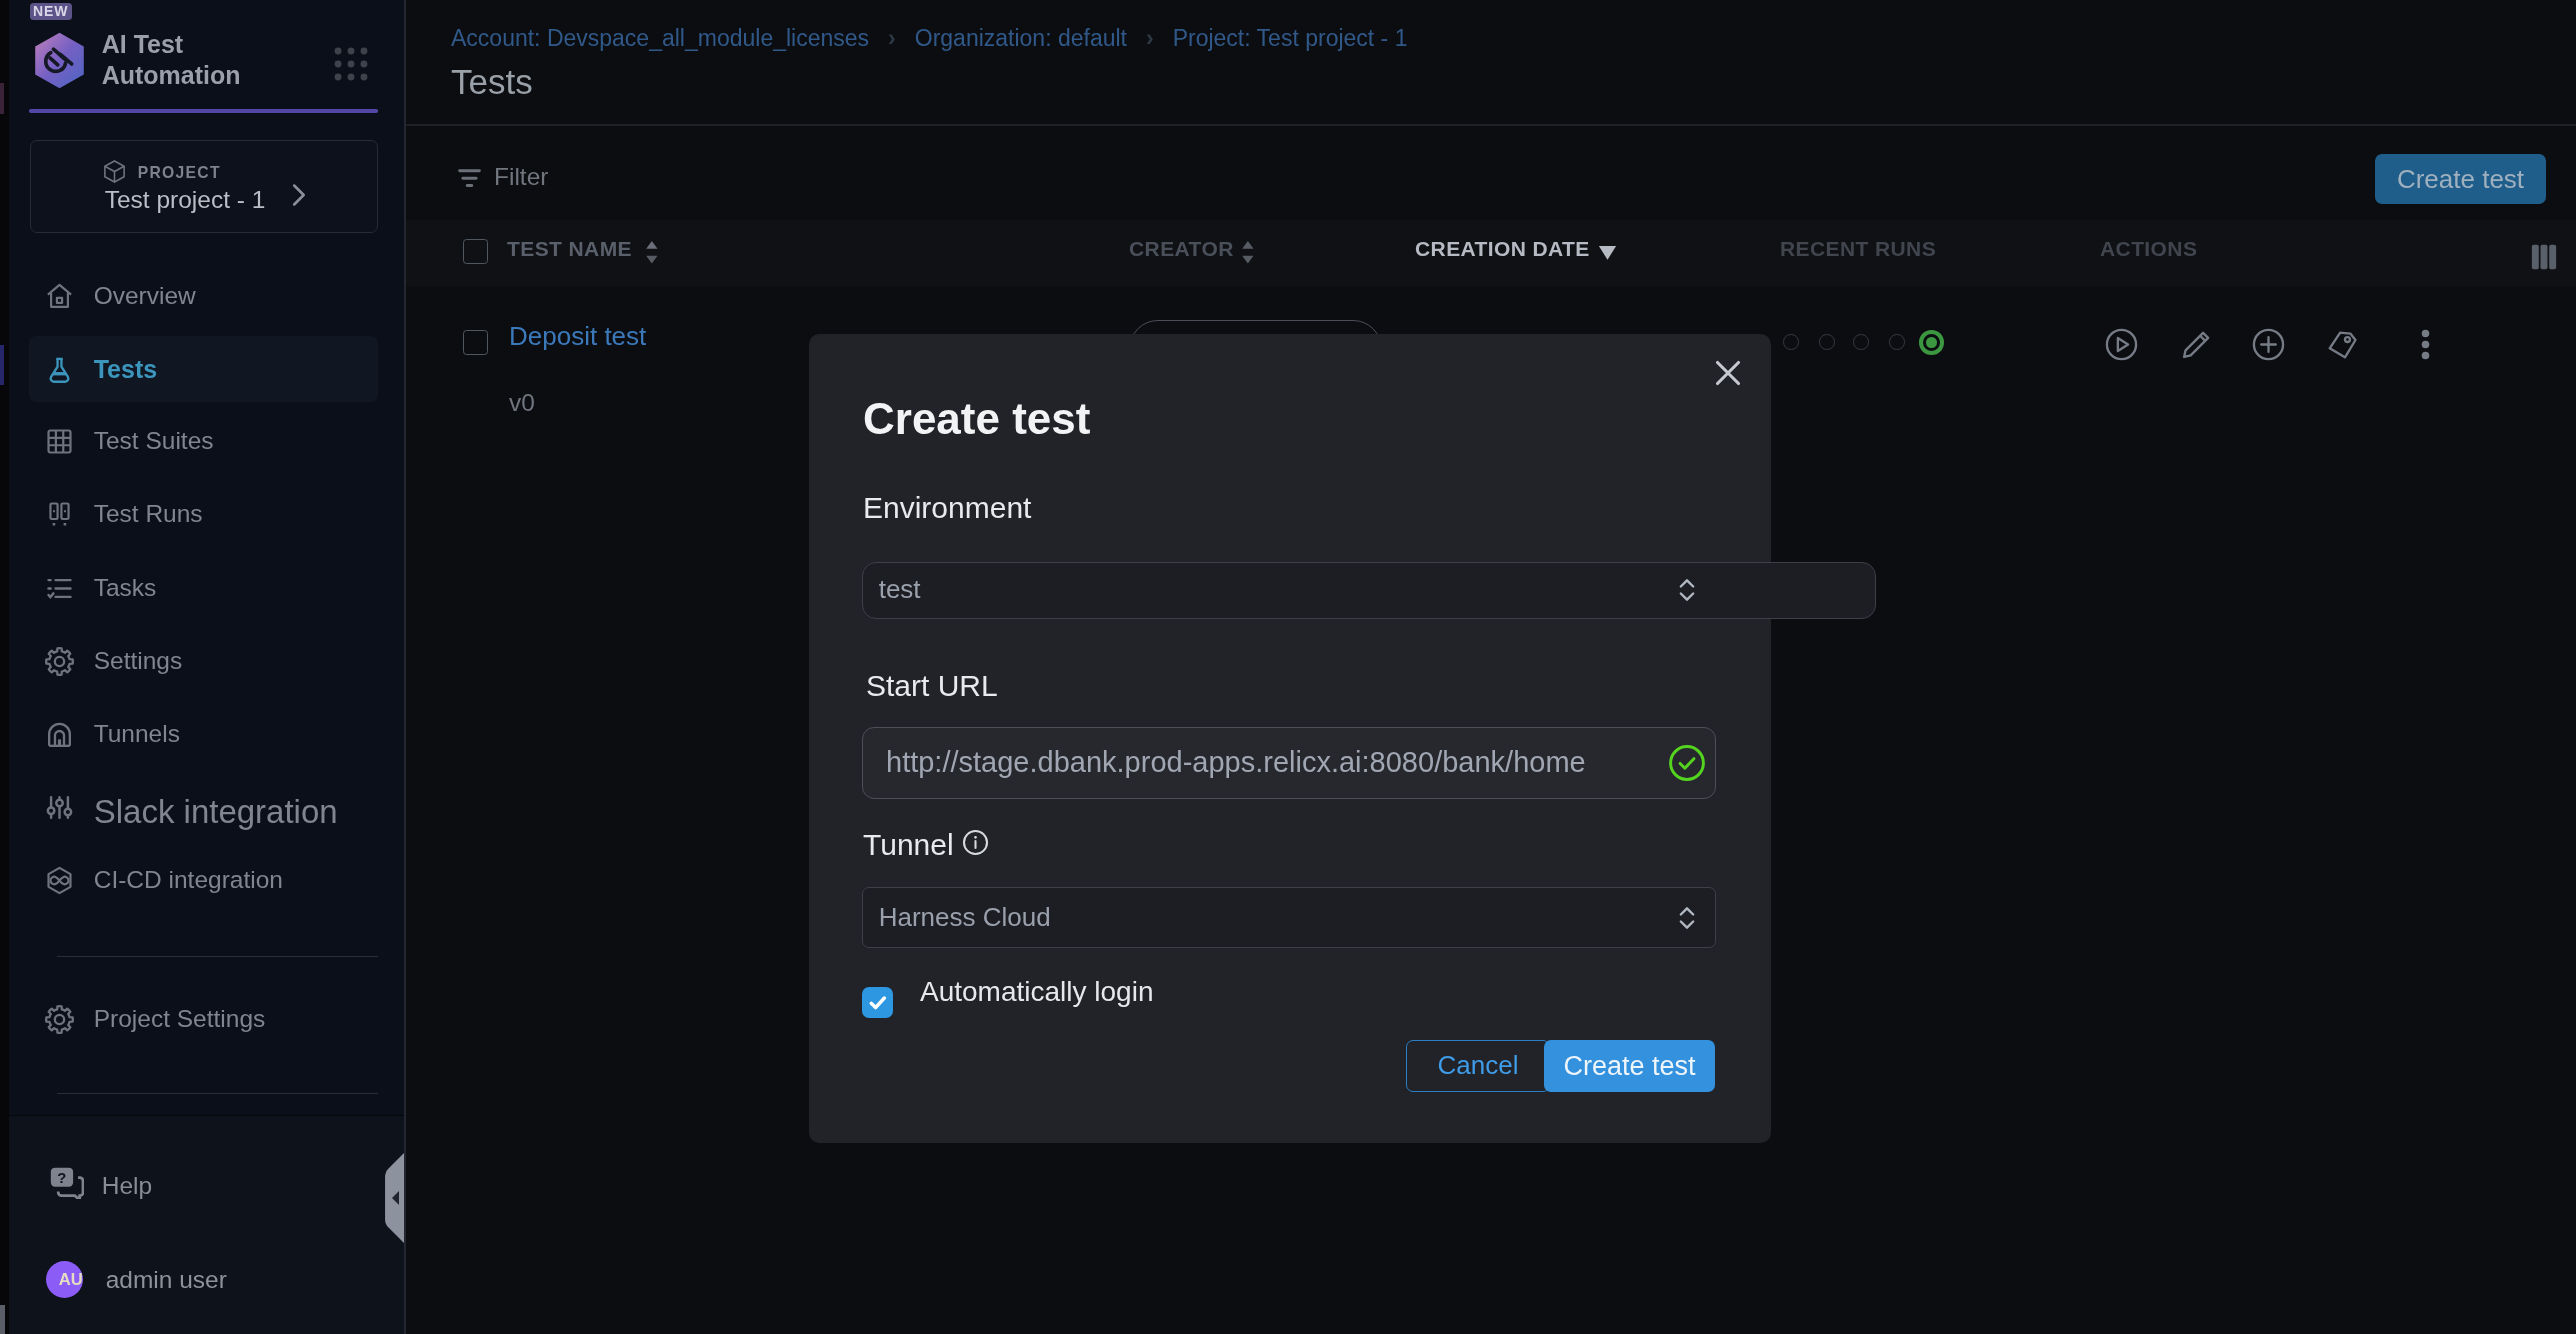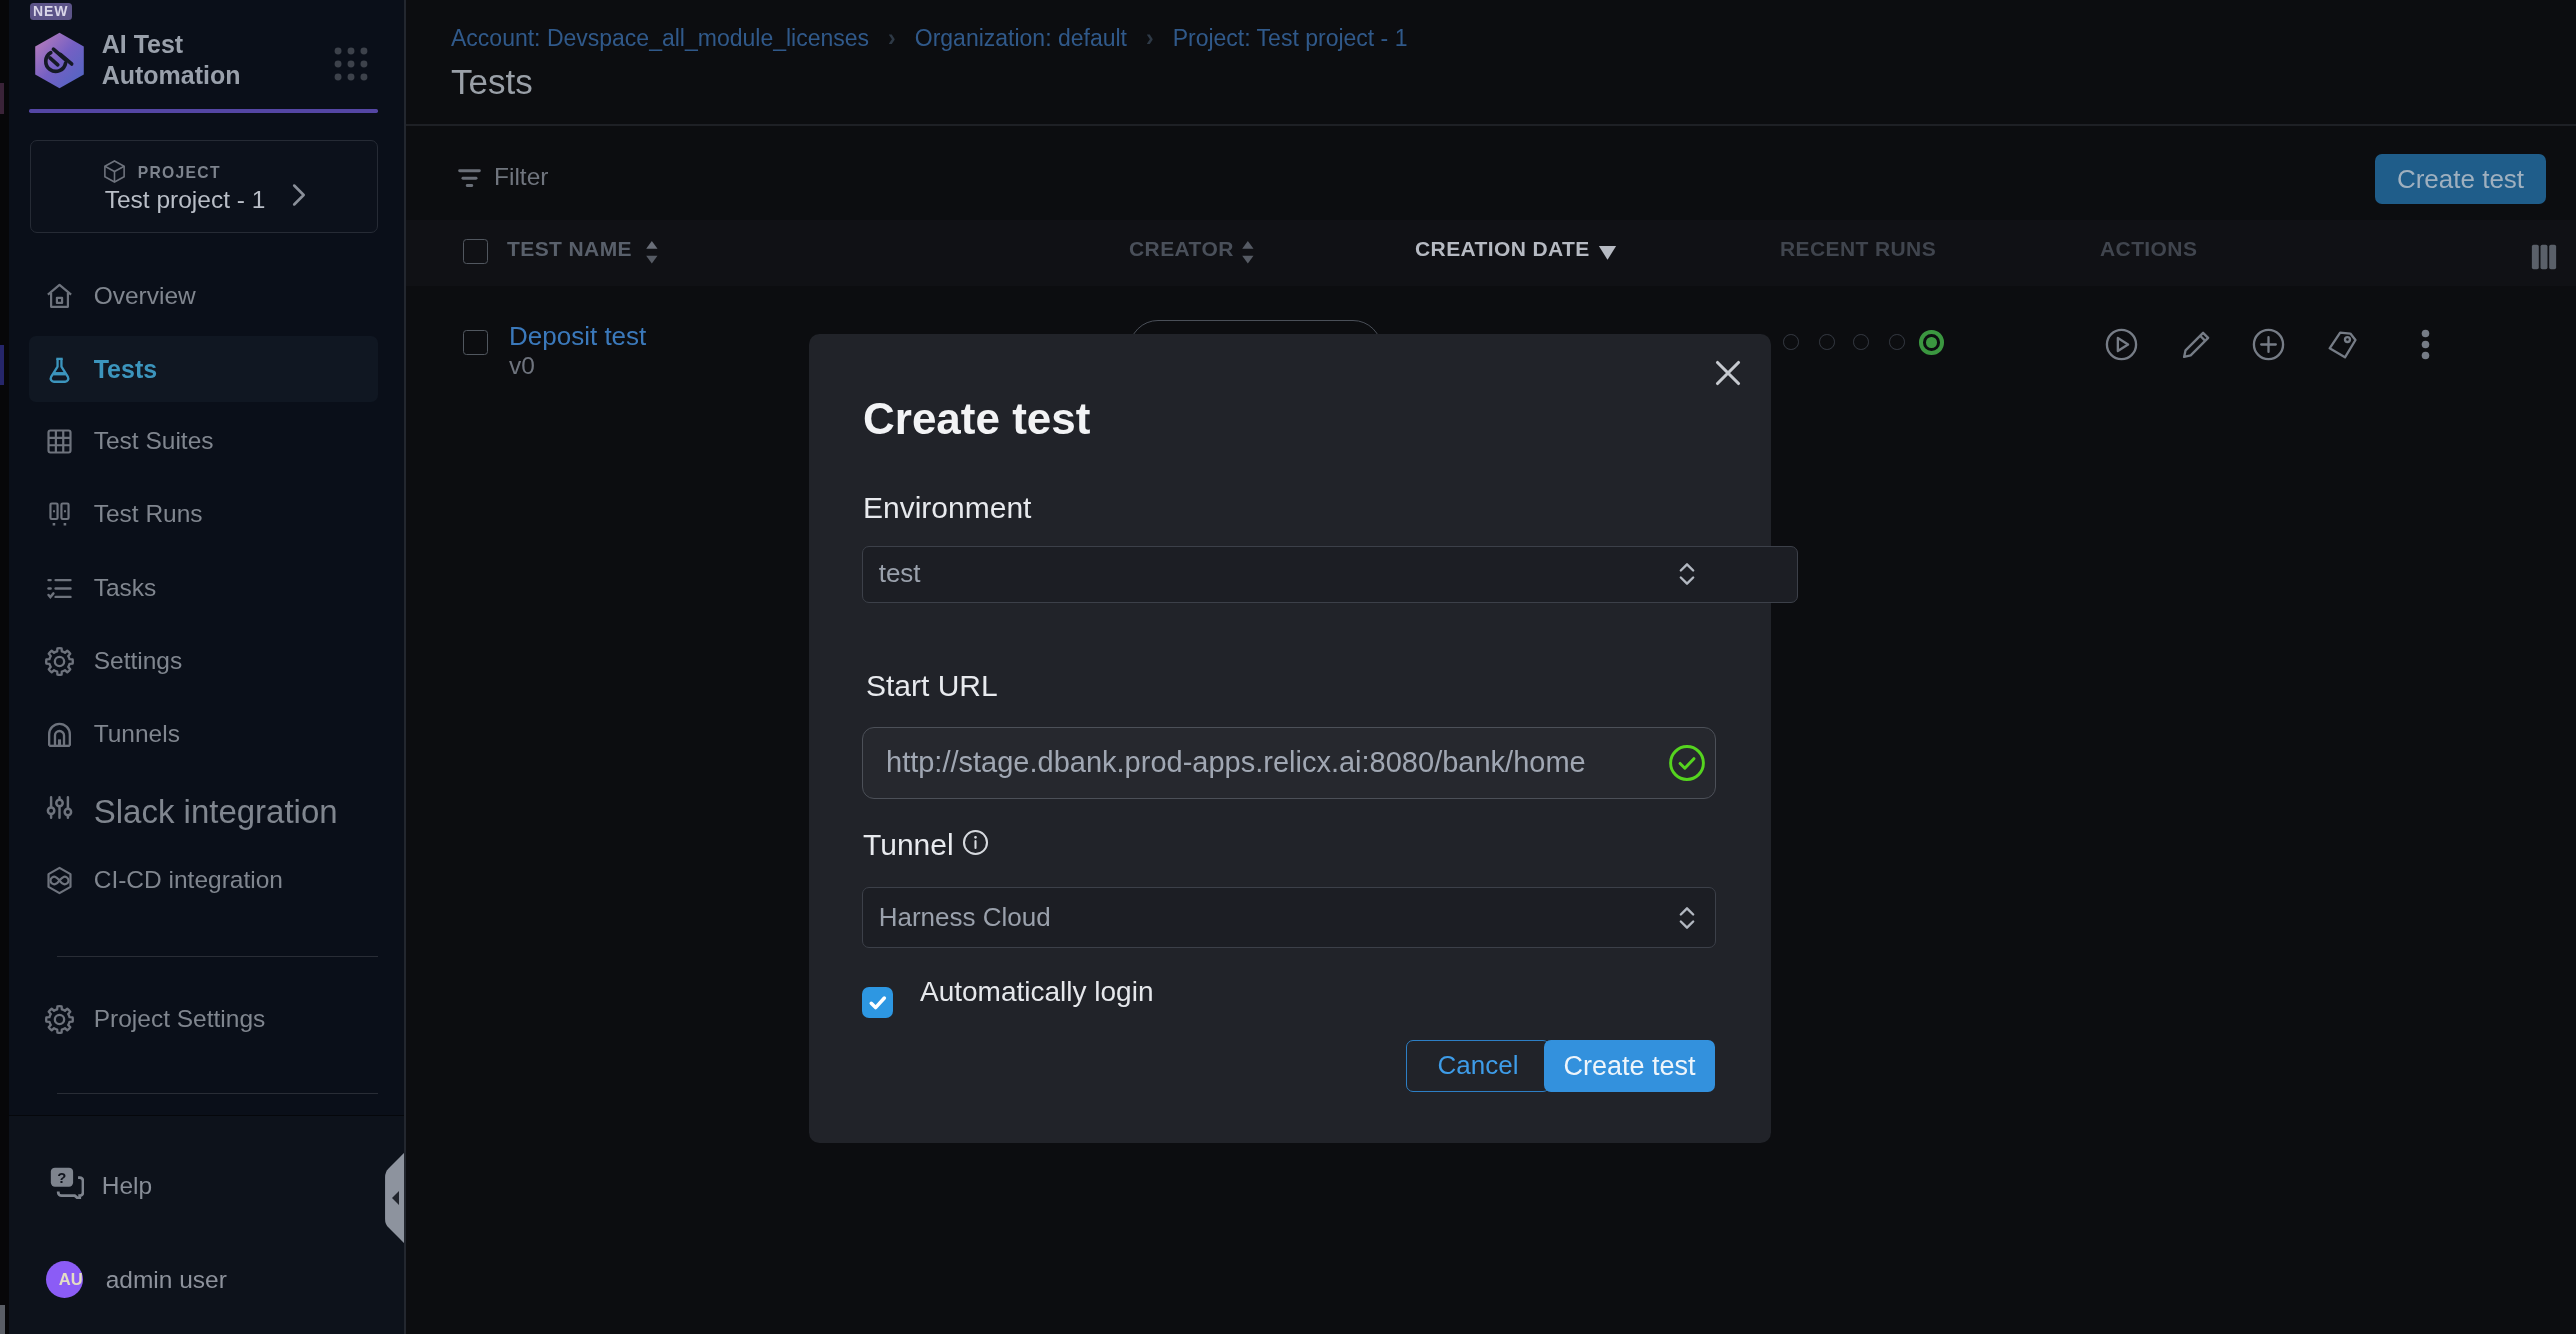--- a/index.html
+++ b/index.html
@@ -197,21 +197,21 @@
   <div class="abs" style="left:1374px;top:237px;font-size:21px;font-weight:bold;color:#40454e;letter-spacing:0.4px">RECENT RUNS</div>
   <div class="abs" style="left:1694px;top:237px;font-size:21px;font-weight:bold;color:#40454e;letter-spacing:0.4px">ACTIONS</div>
   <svg class="abs" style="left:2125px;top:244px" width="26" height="26" viewBox="0 0 30 30" fill="#5a6069">
       <rect x="1" y="1" width="8" height="28" rx="2"></rect>
       <rect x="11" y="1" width="8" height="28" rx="2"></rect>
       <rect x="21" y="1" width="8" height="28" rx="2"></rect>
     </svg>
 
   <div class="abs" style="left:57px;top:330px;width:25px;height:25px;border:1.7px solid #51575f;border-radius:3.5px"></div>
   <div class="abs" style="left:103px;top:321px;font-size:26px;color:#3b79bb">Deposit test</div>
-  <div class="abs" style="left:103px;top:352px;font-size:24.5px;color:#6f747e">v0</div>
+  <div class="abs" style="left:103px;top:389px;font-size:24.5px;color:#6f747e">v0</div>
   <div class="abs" style="left:723px;top:320px;width:253px;height:58px;border:1.7px solid #4a4f58;border-radius:29px"></div>
   <div class="abs" style="left:1006px;top:329px;font-size:26px;color:#62676f">Feb 4, 2025 5:12 PM</div>
 
   <div class="abs" style="left:1377px;top:334px;width:15.7px;height:15.7px;border:1.7px solid #343942;border-radius:50%"></div>
   <div class="abs" style="left:1413px;top:334px;width:15.7px;height:15.7px;border:1.7px solid #343942;border-radius:50%"></div>
   <div class="abs" style="left:1447px;top:334px;width:15.7px;height:15.7px;border:1.7px solid #343942;border-radius:50%"></div>
   <div class="abs" style="left:1483px;top:334px;width:15.7px;height:15.7px;border:1.7px solid #343942;border-radius:50%"></div>
   <div class="abs" style="left:1513px;top:330px;width:24.5px;height:24.5px;border:4.4px solid #3b9740;border-radius:50%"></div>
   <div class="abs" style="left:1520px;top:337px;width:10.5px;height:10.5px;background:#3b9740;border-radius:50%"></div>
 
@@ -240,21 +240,21 @@
 
 <div class="abs" id="modal" style="left:809px;top:334px;width:962px;height:809px;background:#212329;border-radius:10.5px">
 
   <svg class="abs" style="left:905px;top:25px" width="28" height="28" viewBox="0 0 32 32" stroke="#c6c9cf" stroke-width="3.6" stroke-linecap="round">
       <path d="M4 4 L28 28 M28 4 L4 28"></path>
     </svg>
 
   <div class="abs" style="left:54px;top:60px;font-size:44px;font-weight:bold;color:#f2f3f5">Create test</div>
 
   <div class="abs" style="left:54px;top:157px;font-size:30px;color:#e8eaee">Environment</div>
-  <div class="abs" style="left:53px;top:212px;width:936px;height:57px;background:#1c1e24;border:1.7px solid #3c4049;border-radius:7px">
+  <div class="abs" style="left:53px;top:228px;width:1014px;height:57px;background:#1c1e24;border:1.7px solid #3c4049;border-radius:14px">
     <div class="abs" style="left:15.7px;top:0;font-size:26px;color:#9aa1ac;line-height:53px">test</div>
     <svg class="abs" style="left:809px;top:12.2px" width="30" height="30" viewBox="0 0 34 34" fill="none" stroke="#b2b8c1" stroke-width="2.7" stroke-linecap="round" stroke-linejoin="round">
         <path d="M10 13 L17 6 L24 13"></path>
         <path d="M10 21 L17 28 L24 21"></path>
       </svg>
   </div>
 
   <div class="abs" style="left:57px;top:335px;font-size:30px;color:#e8eaee">Start URL</div>
   <div class="abs" style="left:53px;top:393px;width:854px;height:72px;background:#26282e;border:1.7px solid #4c5058;border-radius:12px">
     <div class="abs" style="left:23px;top:0;font-size:29px;color:#a0a7b3;line-height:68px">http://stage.dbank.prod-apps.relicx.ai:8080/bank/home</div>

